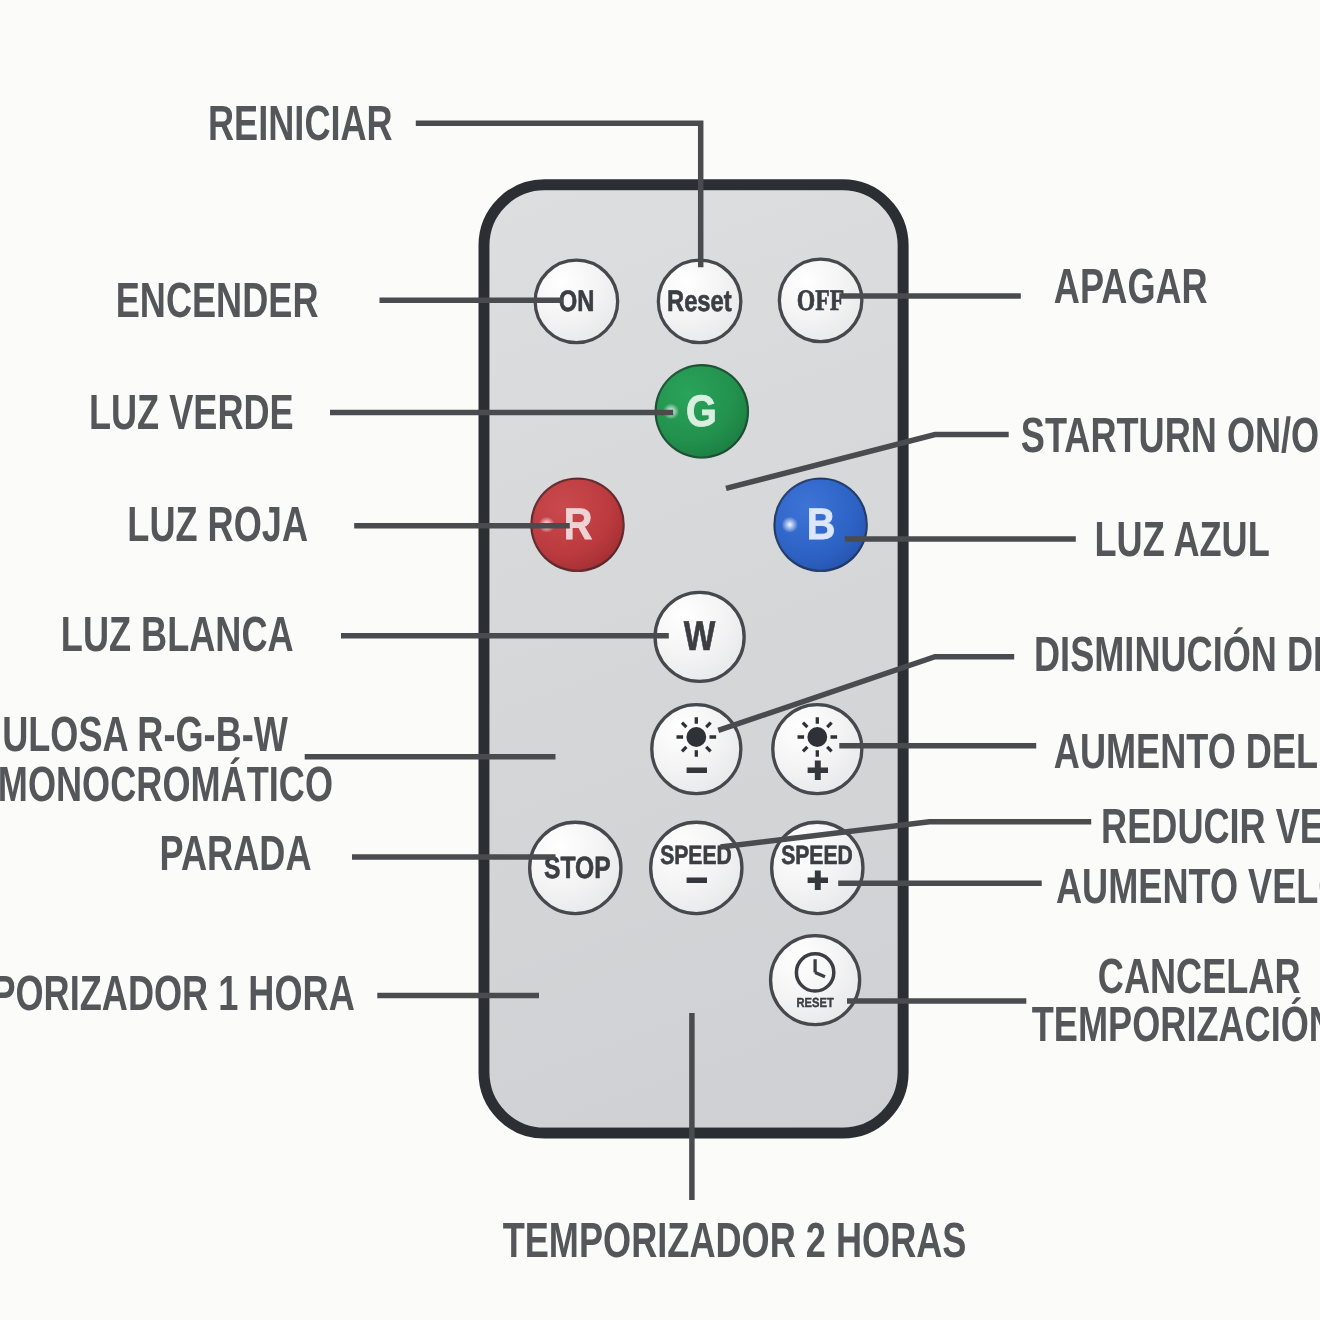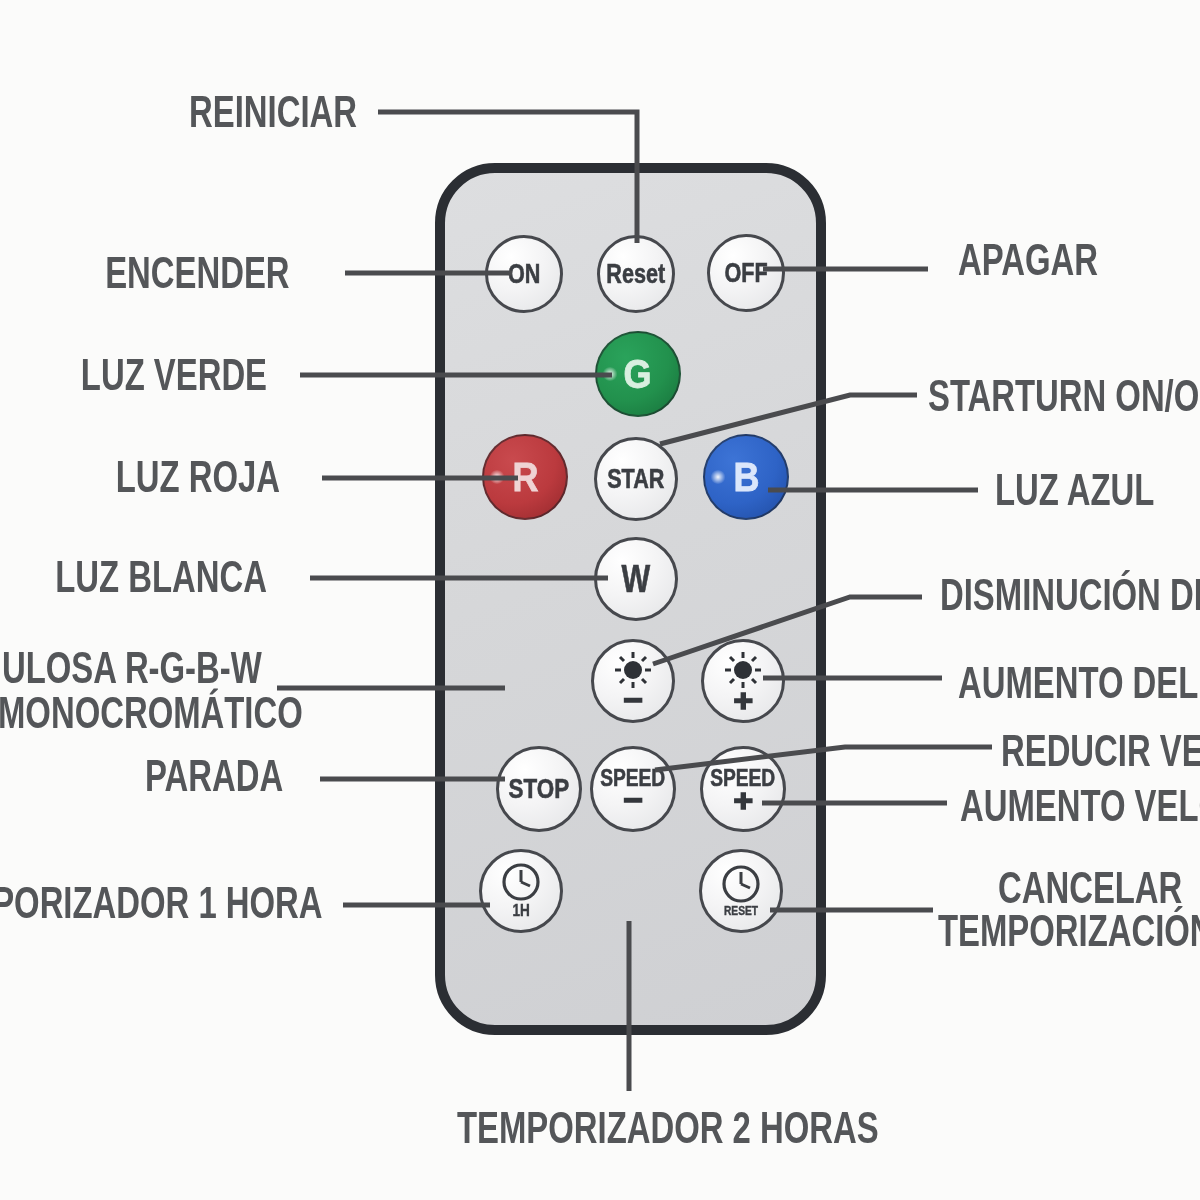--- a/index.html
+++ b/index.html
@@ -55,35 +55,32 @@
 <div id="stage">
 
   <div class="remote"></div>
 
   <div class="btn" style="left:485px;top:235px;width:78px;height:78px;">
     <span class="cap" style="font-size:27px;">ON</span>
   </div>
   <div class="btn" style="left:597px;top:235px;width:78px;height:78px;">
     <span class="cap" style="font-size:27px;">Reset</span>
   </div>
-  <div class="btn" style="left:707px;top:234px;width:78px;height:78px;">
+  <div class="btn" style="left:707px;top:234px;width:78px;height:78px;font-family:Liberation Serif, serif;">
     <span class="cap" style="font-size:27px;">OFF</span>
   </div>
 
   <div class="btn colored" style="left:595px;top:331px;width:86px;height:86px;background:radial-gradient(circle at 35% 30%,#2aa35b 0%,#22914d 55%,#17703a 100%);">
     <div class="flare"></div>
     <span class="cap" style="font-size:40px;color:#d9efe0;-webkit-text-stroke:0.8px #d9efe0;">G</span>
   </div>
 
   <div class="btn colored" style="left:482px;top:434px;width:86px;height:86px;background:radial-gradient(circle at 35% 30%,#c94a4e 0%,#bb3a3e 55%,#92272b 100%);">
     <div class="flare"></div>
     <span class="cap" style="font-size:40px;color:#efd3d4;-webkit-text-stroke:0.8px #efd3d4;">R</span>
-  </div>
-  <div class="btn" style="left:594px;top:437px;width:84px;height:84px;">
-    <span class="cap" style="font-size:27px;">STAR</span>
   </div>
   <div class="btn colored" style="left:703px;top:434px;width:86px;height:86px;background:radial-gradient(circle at 35% 30%,#3d74d6 0%,#2e63c6 55%,#1f4a9e 100%);">
     <div class="flare"></div>
     <span class="cap" style="font-size:40px;color:#dbe7fb;-webkit-text-stroke:0.8px #dbe7fb;">B</span>
   </div>
 
   <div class="btn" style="left:594px;top:537px;width:84px;height:84px;">
     <span class="cap" style="font-size:38px;">W</span>
   </div>
 
@@ -113,40 +110,32 @@
           <line x1="32" y1="19" x2="38" y2="19"></line>
         <line x1="7" y1="6" x2="11" y2="10"></line>
           <line x1="29" y1="28" x2="33" y2="32"></line>
         <line x1="33" y1="6" x2="29" y2="10"></line>
           <line x1="11" y1="28" x2="7" y2="32"></line>
       </g>
     </svg>
     <span class="sym">+</span>
   </div>
 
-  <div class="btn" style="left:496px;top:746px;width:86px;height:86px;">
+  <div class="btn" style="left:480px;top:746px;width:86px;height:86px;align-items:flex-end;">
     <span class="cap" style="font-size:28px;">STOP</span>
   </div>
   <div class="btn" style="left:590px;top:746px;width:86px;height:86px;">
     <span class="speed-cap">SPEED</span>
     <span class="sym">−</span>
   </div>
   <div class="btn" style="left:700px;top:746px;width:86px;height:86px;">
     <span class="speed-cap">SPEED</span>
     <span class="sym">+</span>
   </div>
 
-  <div class="btn" style="left:479px;top:849px;width:84px;height:84px;">
-    <svg width="44" height="40" viewBox="0 0 44 40">
-      <circle cx="22" cy="20" r="17" fill="none" stroke="#3b3e43" stroke-width="3.2"></circle>
-      <line x1="22" y1="20" x2="22" y2="8" stroke="#3b3e43" stroke-width="3"></line>
-      <line x1="22" y1="20" x2="31" y2="24" stroke="#3b3e43" stroke-width="3"></line>
-    </svg>
-    <span class="clock-cap" style="font-size:16px;">1H</span>
-  </div>
   <div class="btn" style="left:699px;top:849px;width:84px;height:84px;">
     <svg width="44" height="40" viewBox="0 0 44 40">
       <circle cx="22" cy="20" r="17" fill="none" stroke="#3b3e43" stroke-width="3.2"></circle>
       <line x1="22" y1="20" x2="22" y2="8" stroke="#3b3e43" stroke-width="3"></line>
       <line x1="22" y1="20" x2="31" y2="24" stroke="#3b3e43" stroke-width="3"></line>
     </svg>
     <span class="clock-cap" style="font-size:12px;">RESET</span>
   </div>
 
   <svg id="lines" width="1200" height="1200">

